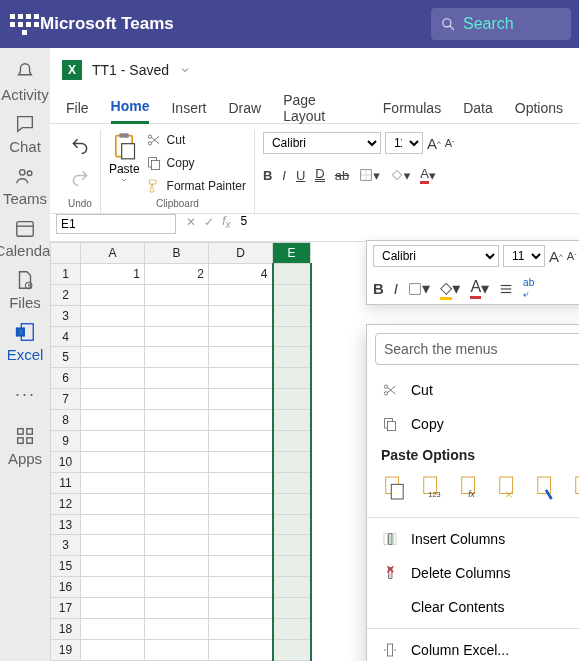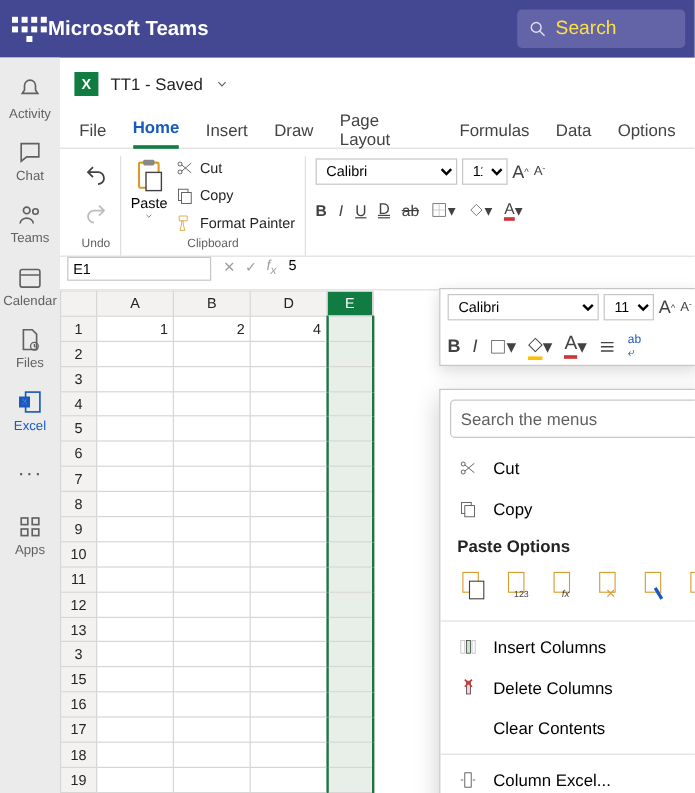--- a/index.html
+++ b/index.html
@@ -1,28 +1,28 @@
 <!DOCTYPE html>
 <html><head>
 <meta charset="utf-8">
 <style>
 * { margin:0; padding:0; box-sizing:border-box; font-family:"Segoe UI",Arial,sans-serif; }
 body { width:579px; height:661px; overflow:hidden; background:#fff; display:flex; flex-direction:column; }
 .titlebar { background:#444791; height:48px; display:flex; align-items:center; color:#fff; padding:0 8px; }
 .waffle { width:32px; height:32px; display:flex; flex-wrap:wrap; align-content:center; justify-content:center; gap:3px; cursor:pointer; }
 .waffle span { width:5px; height:5px; background:#fff; }
 .app-title { font-size:17px; font-weight:600; }
-.search { margin-left:auto; background:#6264a7; border-radius:4px; height:32px; display:flex; align-items:center; padding:0 10px; width:140px; color:#fde047; }
+.search { margin-left:auto; background:#6264a7; border-radius:4px; height:32px; display:flex; align-items:center; padding:0 10px; width:140px; color:#5eead4; }
 .search svg { fill:#e0e0f0; margin-right:8px; }
 
 .main { flex:1; display:flex; min-height:0; }
 .rail { width:50px; background:#ebebeb; display:flex; flex-direction:column; align-items:center; padding-top:10px; gap:4px; }
 .rail-item { width:50px; height:48px; display:flex; flex-direction:column; align-items:center; justify-content:center; cursor:pointer; color:#616161; }
 .rail-item.active { color:#185abd; }
-.rail-item .lbl { font-size:11px; margin-top:3px; }
+.rail-item .lbl { font-size:15px; margin-top:3px; }
 .rail-item svg { stroke:#616161; fill:none; }
 .rail-item.active svg { stroke:#185abd; fill:none; }
 .dots { font-size:18px; letter-spacing:1px; color:#616161; }
 
 .content { flex:1; display:flex; flex-direction:column; min-width:0; position:relative; }
 .file-hdr { height:44px; display:flex; align-items:center; padding:0 12px; gap:10px; }
 .xl-logo { width:20px; height:20px; background:#107c41; color:#fff; font-size:12px; font-weight:700; display:flex; align-items:center; justify-content:center; }
 .file-name { font-size:14px; color:#242424; }
 .chev { width:12px; height:12px; }
 

